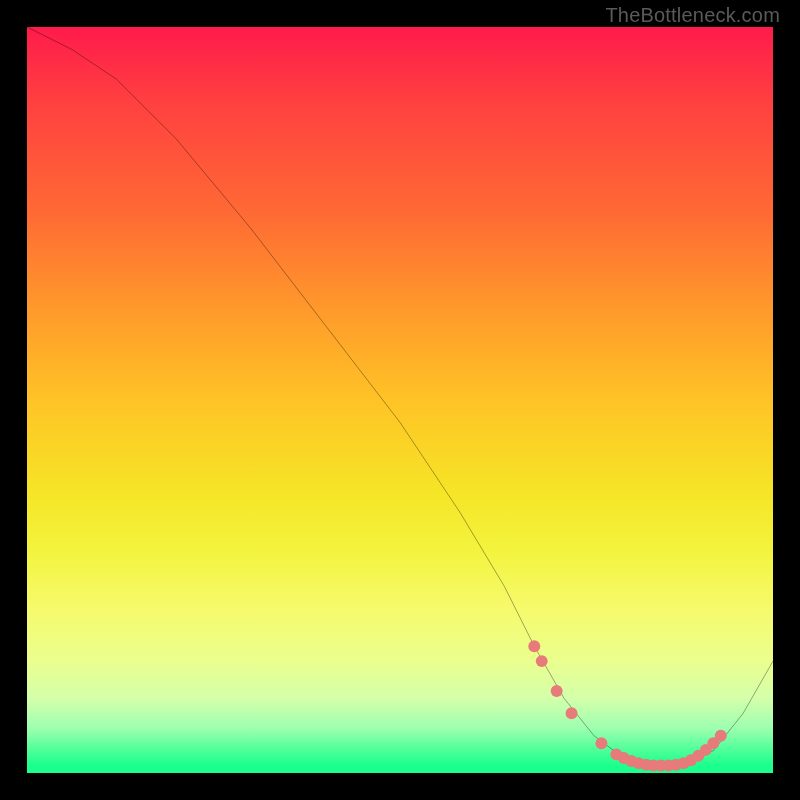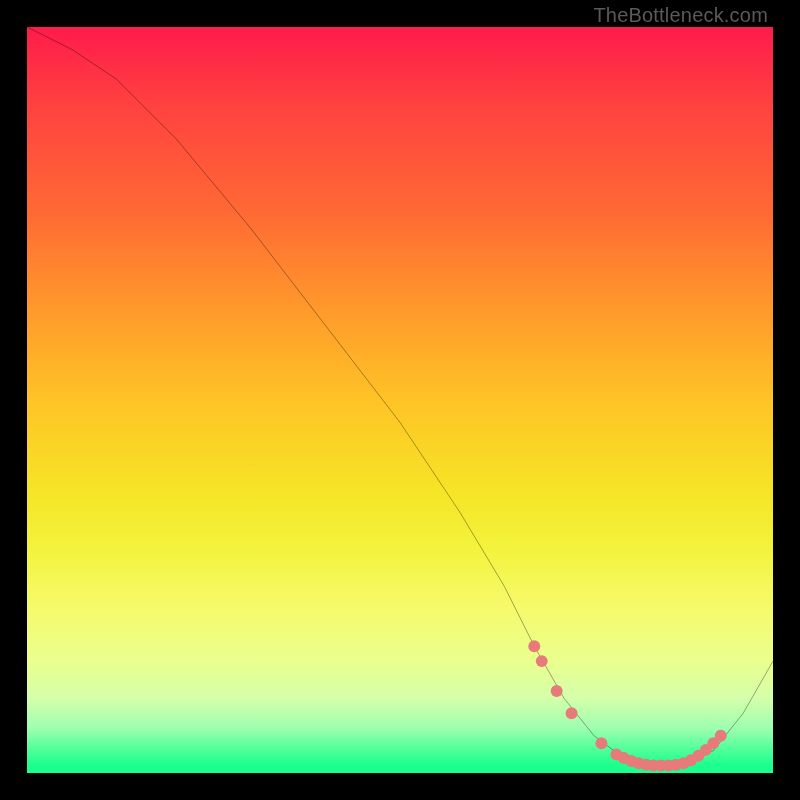--- a/index.html
+++ b/index.html
@@ -37,21 +37,21 @@
       #d4ffaa 90%,
       #9dffb0 94%,
       #4cff98 97%,
       #1aff8d 99%,
       #1aff8d 100%
     );
   }
   .attribution {
     position: absolute;
     top: 4px;
-    right: 32px;
+    right: 20px;
     color: #5a5a5a;
     font-size: 20px;
     letter-spacing: 0.2px;
     font-weight: 500;
   }
   svg.curve {
     position: absolute;
     left: 0;
     top: 0;
     width: 746px;

